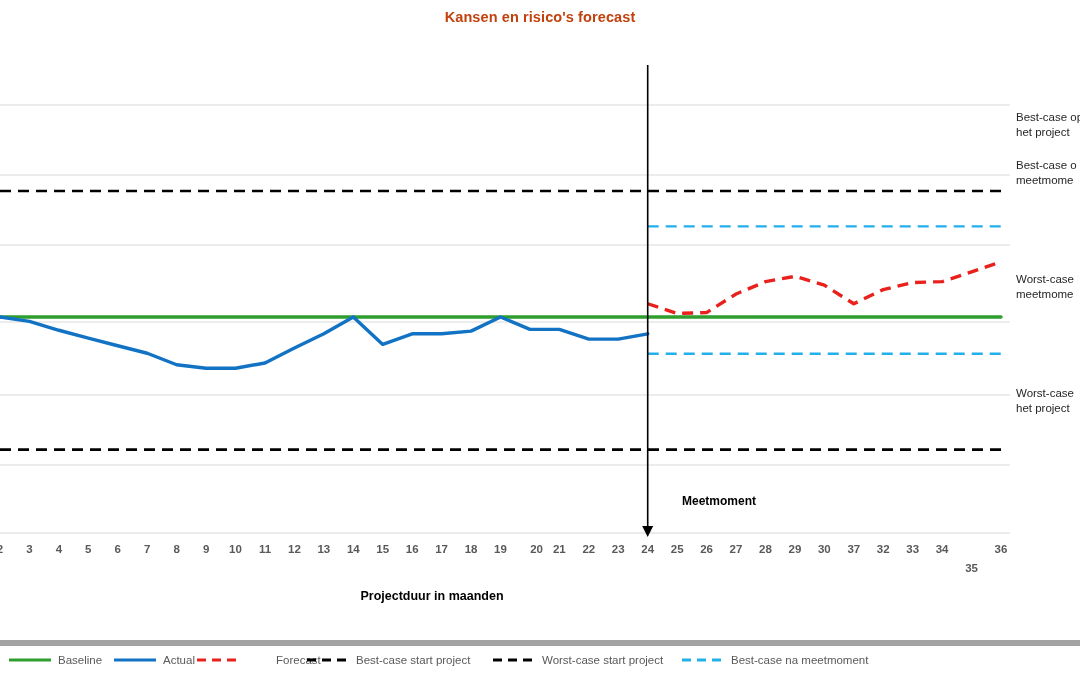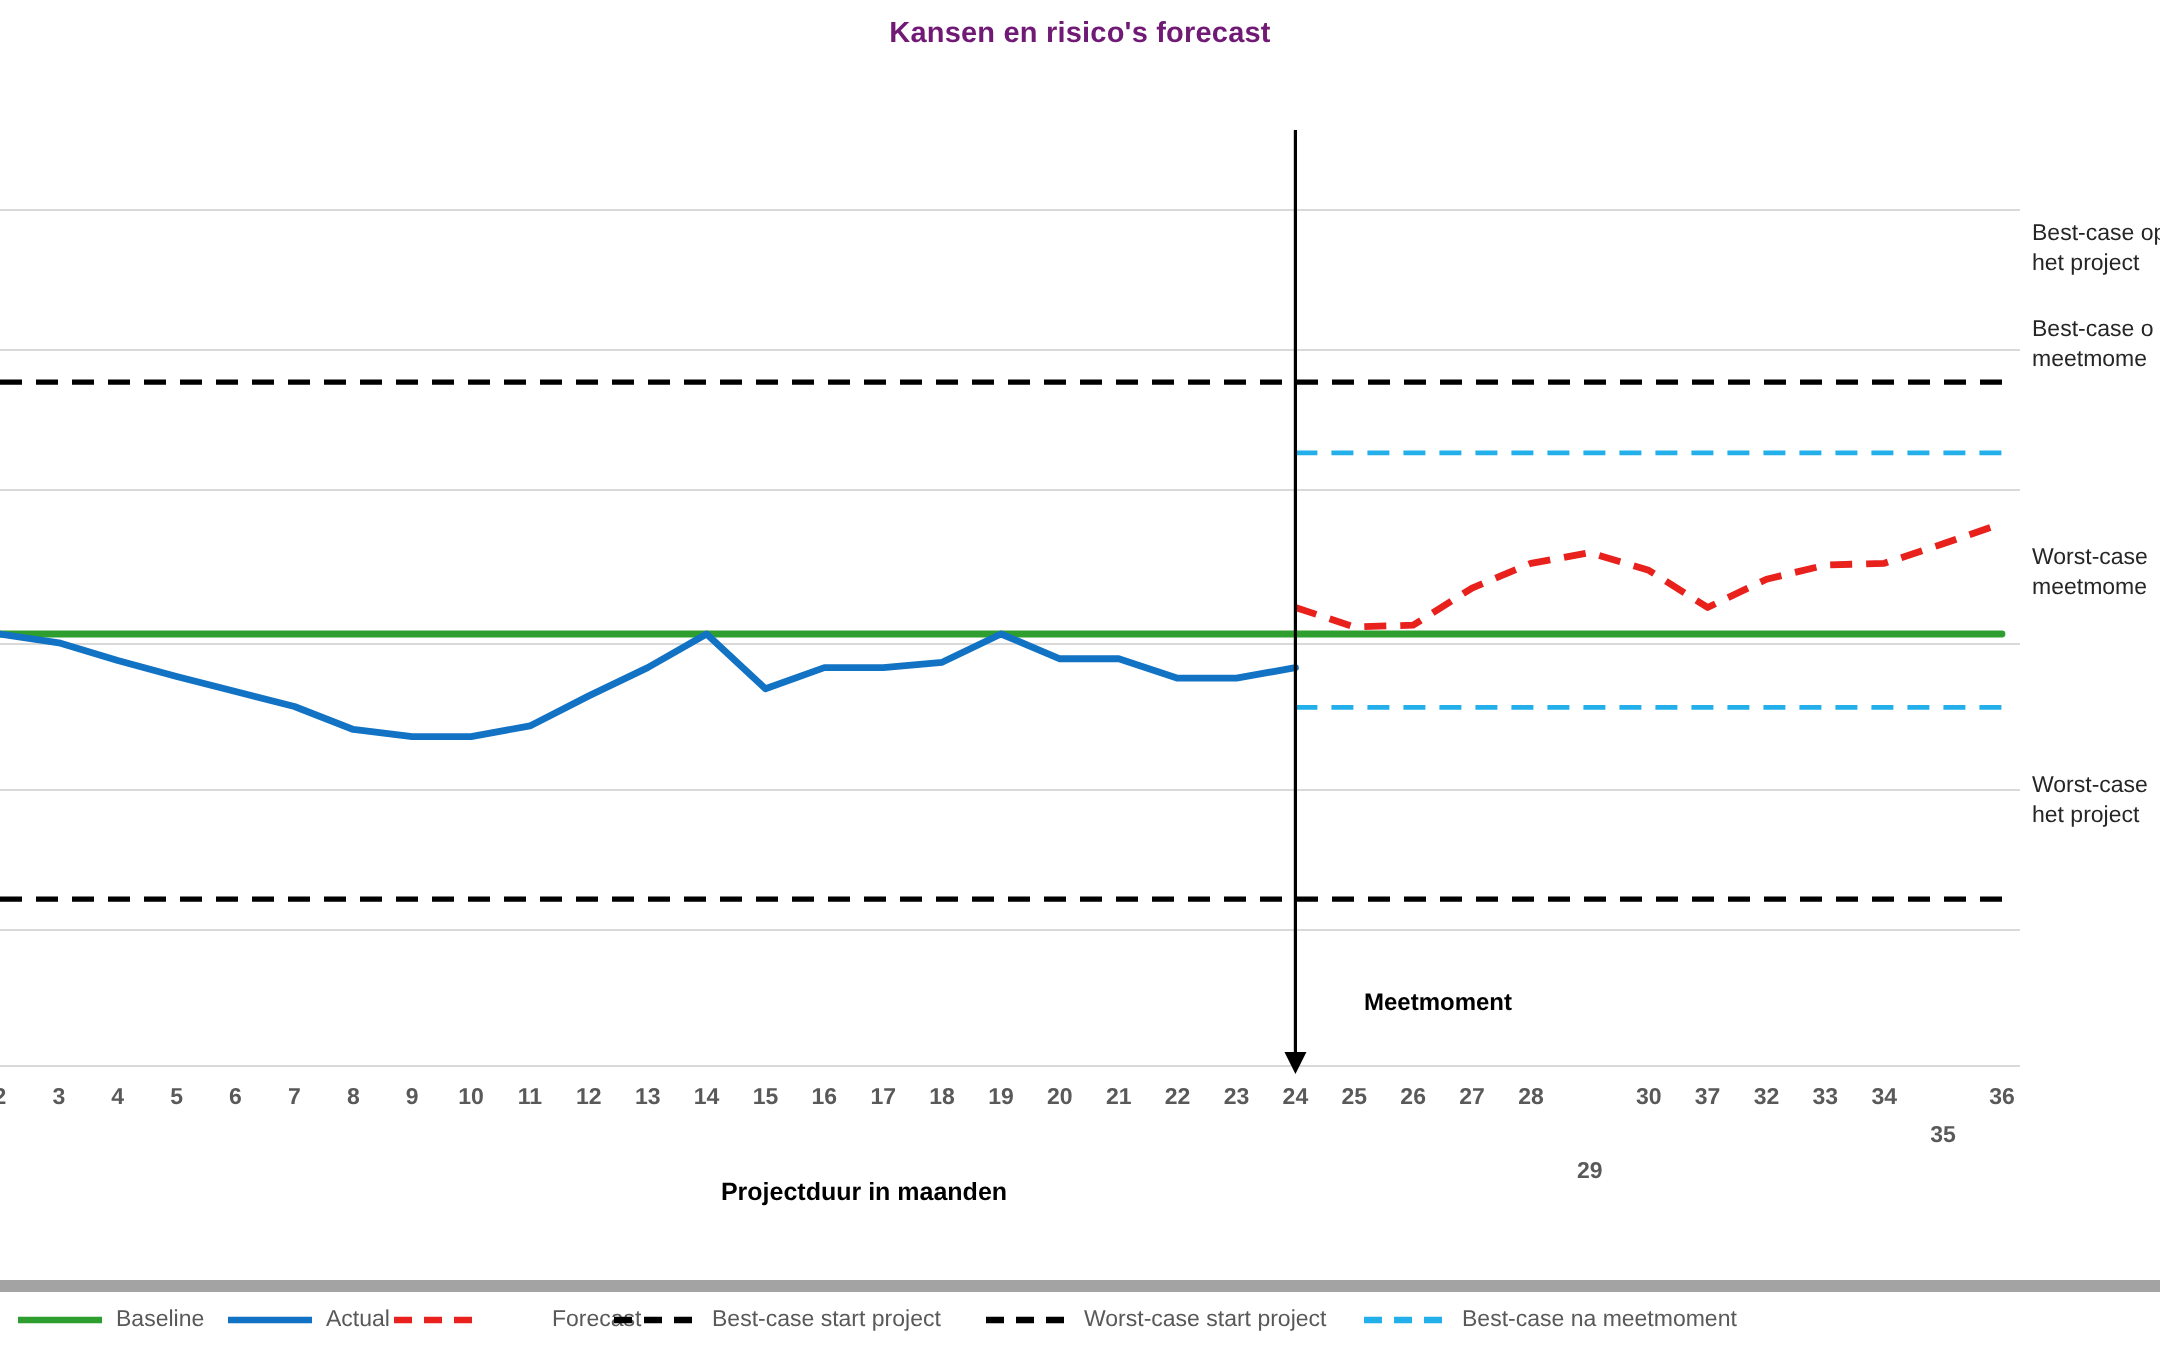--- a/index.html
+++ b/index.html
@@ -5,21 +5,21 @@
   html,body{margin:0;padding:0;}
   body{
     width:1080px;height:673px;background:#ffffff;
     font-family:"Liberation Sans", sans-serif;
     overflow:hidden;position:relative;
   }
   #chart-root{position:absolute;left:0;top:0;width:1080px;height:673px;}
 
   .chart-title{
     position:absolute;left:0;top:9px;width:1080px;text-align:center;
-    font-size:14.5px;font-weight:bold;color:#701a75;letter-spacing:.1px;
+    font-size:14.5px;font-weight:bold;color:#c2410c;letter-spacing:.1px;
   }
 
   .plot{position:absolute;left:0;top:96px;width:1010px;height:442px;}
 
   svg.plot-svg{position:absolute;left:0;top:0;overflow:visible;}
 
   .xaxis{position:absolute;left:0;top:543px;width:1010px;height:22px;}
   .xtick{
     position:absolute;top:0;width:26px;margin-left:-13px;text-align:center;
     font-size:11.5px;font-weight:bold;color:#595959;
@@ -91,30 +91,30 @@
       <div class="xtick" style="left: 235.529px;">10</div>
       <div class="xtick" style="left: 264.971px;">11</div>
       <div class="xtick" style="left: 294.412px;">12</div>
       <div class="xtick" style="left: 323.853px;">13</div>
       <div class="xtick" style="left: 353.294px;">14</div>
       <div class="xtick" style="left: 382.735px;">15</div>
       <div class="xtick" style="left: 412.176px;">16</div>
       <div class="xtick" style="left: 441.618px;">17</div>
       <div class="xtick" style="left: 471.059px;">18</div>
       <div class="xtick" style="left: 500.5px;">19</div>
-      <div class="xtick" style="left: 529.941px;">20</div>
+      <div class="xtick" style="left: 529.941px; text-align: right;">20</div>
       <div class="xtick" style="left: 559.382px;">21</div>
       <div class="xtick" style="left: 588.824px;">22</div>
       <div class="xtick" style="left: 618.265px;">23</div>
       <div class="xtick" style="left: 647.706px;">24</div>
       <div class="xtick" style="left: 677.147px;">25</div>
       <div class="xtick" style="left: 706.588px;">26</div>
       <div class="xtick" style="left: 736.029px;">27</div>
       <div class="xtick" style="left: 765.471px;">28</div>
-      <div class="xtick" style="left: 794.912px; margin-top: 37px;">29</div>
+      <div class="xtick" style="left: 794.912px;">29</div>
       <div class="xtick" style="left: 824.353px;">30</div>
       <div class="xtick" style="left: 853.794px;">37</div>
       <div class="xtick" style="left: 883.235px;">32</div>
       <div class="xtick" style="left: 912.676px;">33</div>
       <div class="xtick" style="left: 942.118px;">34</div>
       <div class="xtick" style="left: 971.559px; margin-top: 19px;">35</div>
       <div class="xtick" style="left: 1001px;">36</div>
     </div>
 
   <div class="xaxis-title">Projectduur in maanden</div>

